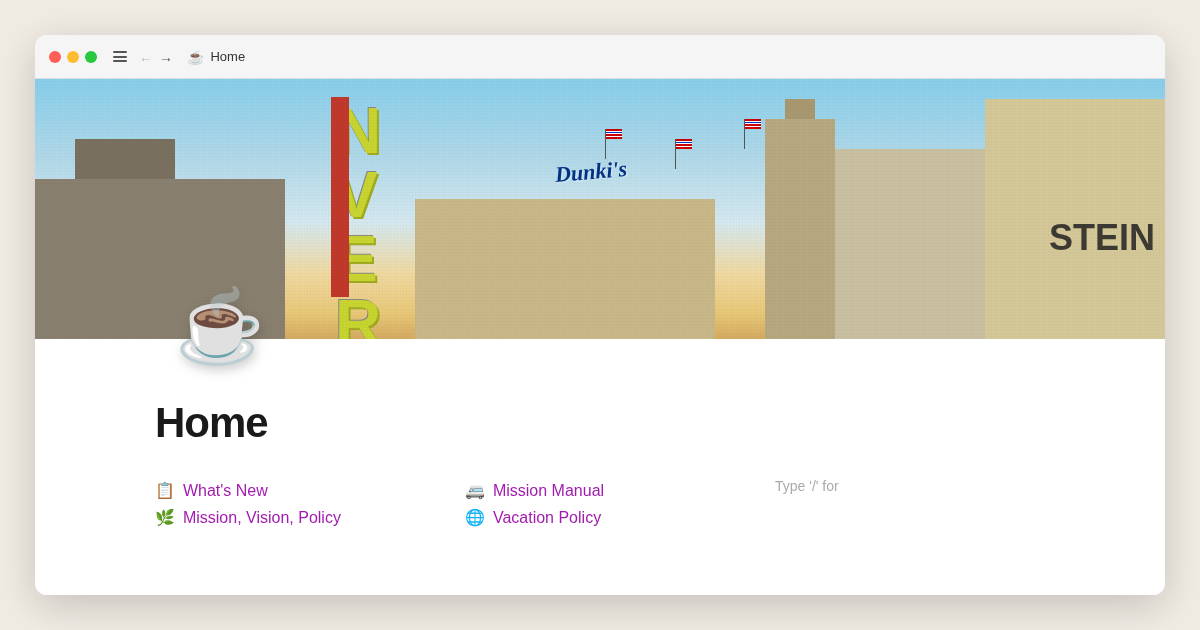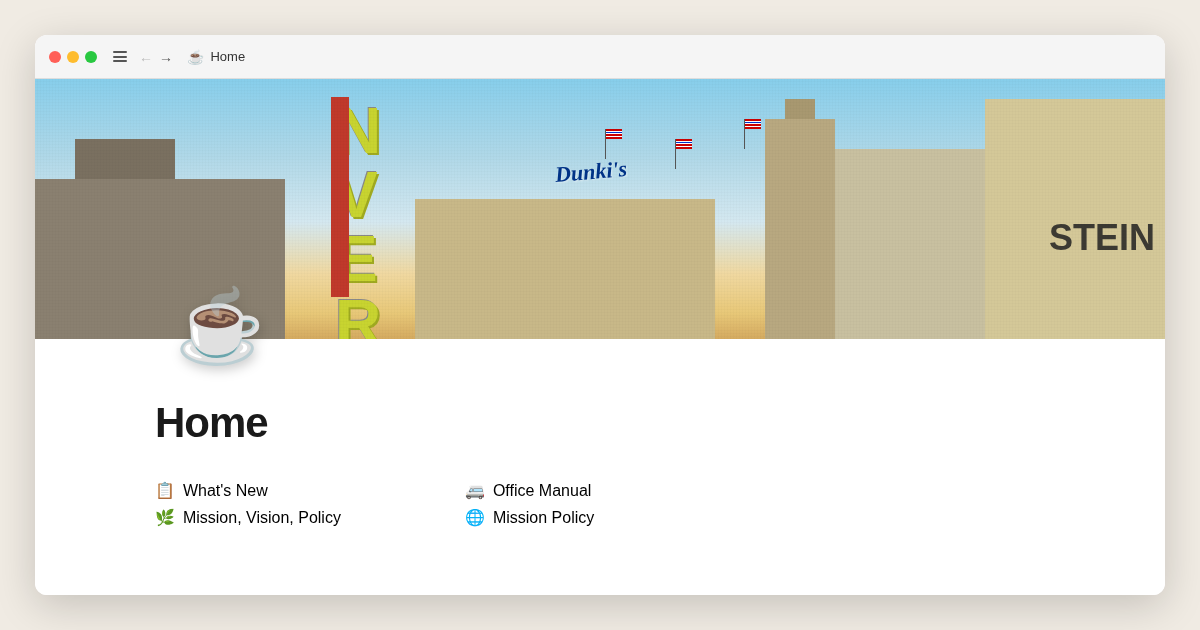--- a/index.html
+++ b/index.html
@@ -321,21 +321,21 @@
       cursor: pointer;
     }
 
     .list-item-emoji {
       font-size: 16px;
       flex-shrink: 0;
     }
 
     .list-item-text {
       font-size: 16px;
-      color: #000000;
+      color: #a21caf;
       font-weight: 500;
     }
 
     .type-hint {
       font-size: 14px;
       color: #aaa;
       padding: 4px 0;
       align-self: flex-start;
     }
 
@@ -441,24 +441,27 @@
           </div>
           <div class="list-item">
             <span class="list-item-emoji">🌿</span>
             <span class="list-item-text">Mission, Vision, Policy</span>
           </div>
         </div>
 
         <div>
           <div class="list-item">
             <span class="list-item-emoji">🚐</span>
-            <span class="list-item-text">Office Manual</span>
+            <span class="list-item-text">Mission Manual</span>
           </div>
           <div class="list-item">
             <span class="list-item-emoji">🌐</span>
-            <span class="list-item-text">Mission Policy</span>
+            <span class="list-item-text">Vacation Policy</span>
           </div>
         </div>
 
+        <div>
+          <span class="type-hint">Type '/' for</span>
+        </div>
       </div>
     </div>
   </div>
 </div>
 
 </body></html>

